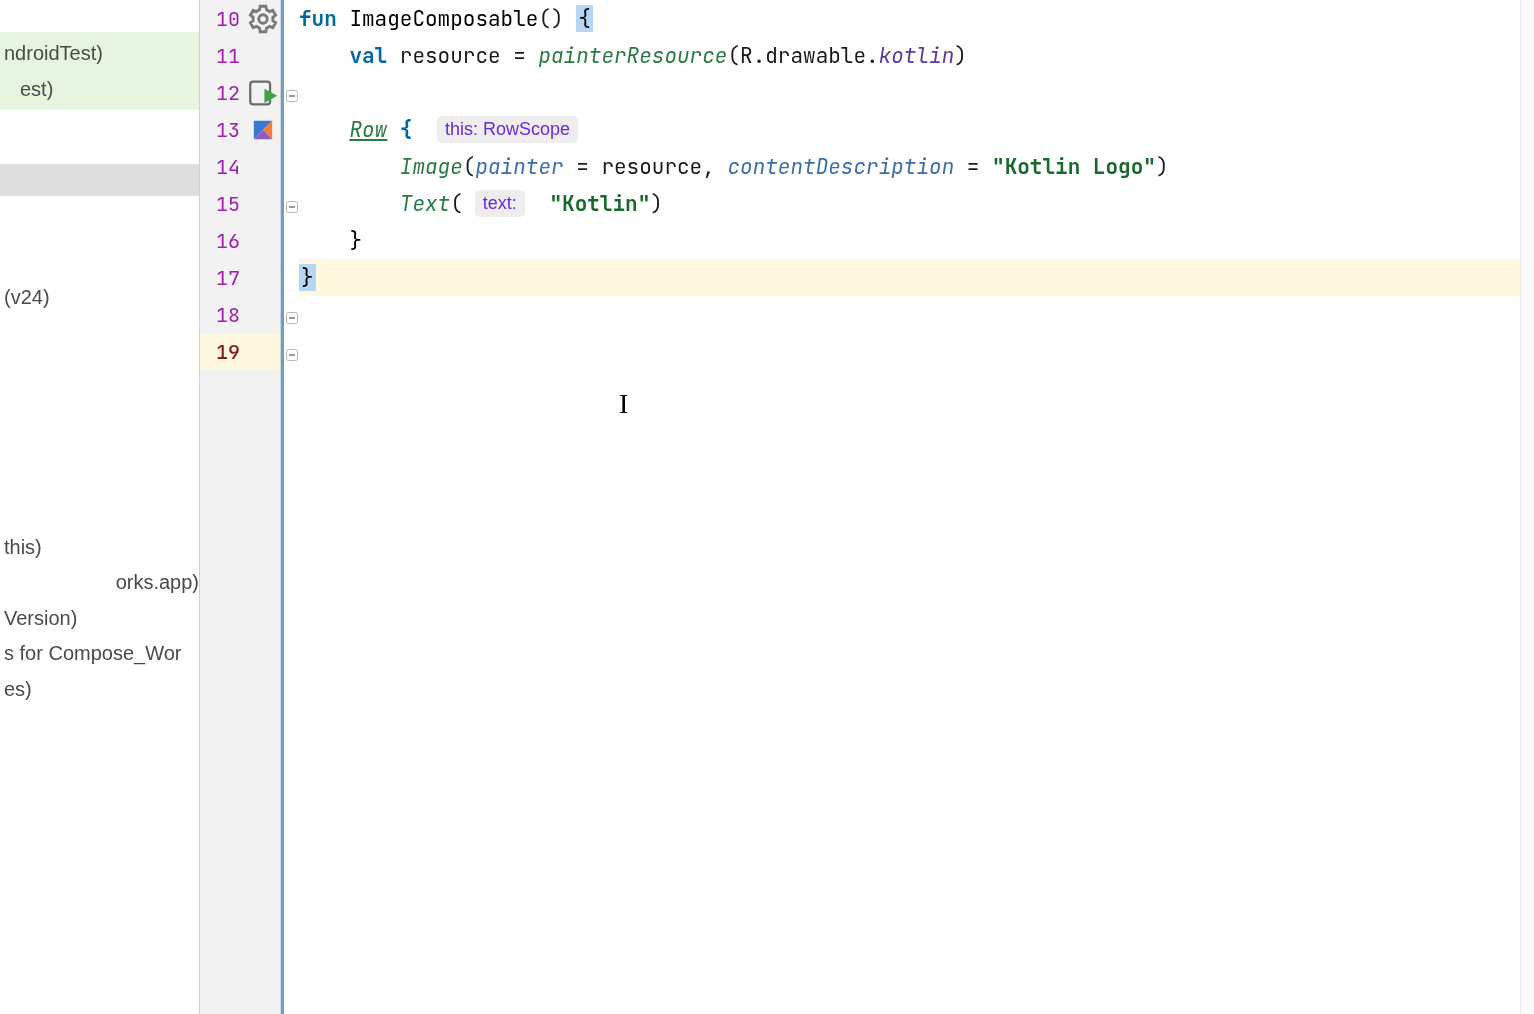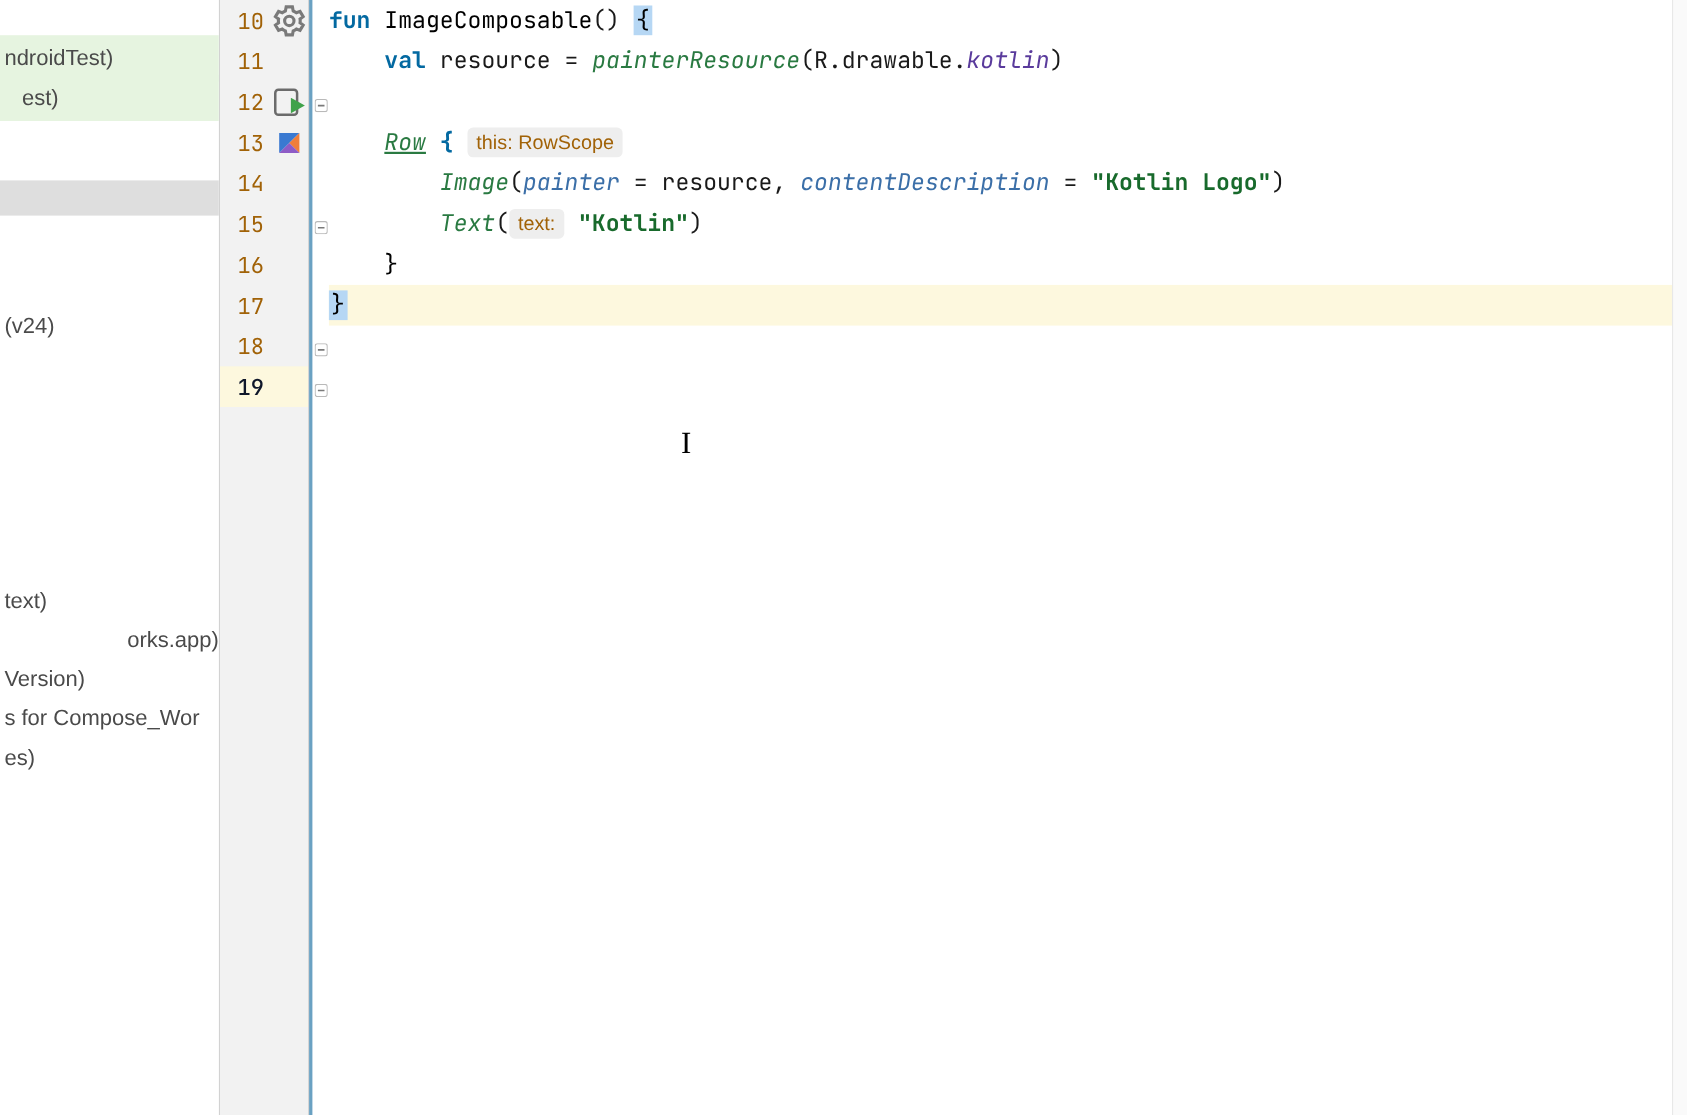--- a/index.html
+++ b/index.html
@@ -7,22 +7,22 @@
   .root { display:flex; width:100%; height:100%; }
   
   .project-panel { width:200px; height:100%; border-right:1px solid #d2d2d2; background:#fff; position:relative; font-family:-apple-system,BlinkMacSystemFont,"Segoe UI",sans-serif; font-size:20px; color:#4a4a4a; overflow:hidden; }
   .project-item { white-space:nowrap; padding:4px 0 4px 4px; line-height:1.7; }
   .proj-hl-green { background:#e6f4e0; }
   .proj-hl-grey  { background:#dedede; }
   
   .editor { flex:1; display:flex; height:100%; position:relative; }
   .gutter-col { display:flex; flex-direction:column; background:#f2f2f2; border-right:1px solid #d5d5d5; }
   .gutter-row { display:flex; align-items:center; height:37px; }
-  .gutter-num { width:46px; text-align:right; padding-right:6px; color:#a16207; font-size:20px; font-family:"JetBrains Mono","Menlo",monospace; }
-  .gutter-num.current { color:#0f172a; font-weight:500; }
+  .gutter-num { width:46px; text-align:right; padding-right:6px; color:#a21caf; font-size:20px; font-family:"JetBrains Mono","Menlo",monospace; }
+  .gutter-num.current { color:#7f1d1d; font-weight:500; }
   .gutter-icons { width:34px; display:flex; align-items:center; justify-content:center; position:relative; }
   .kotlin-icon { width:22px; height:22px; }
   .gutter-row.highlight { background:#fdf8de; }
   
   .fold-strip { width:18px; background:#fff; border-right:none; position:relative; border-left:3px solid #6aa1c2; }
   .fold-strip .fold-mark { position:absolute; left:2px; width:12px; height:12px; }
   .fold-mark svg { width:12px; height:12px; }
   
   .code-col { flex:1; position:relative; font-family:"JetBrains Mono","Menlo","Consolas",monospace; font-size:21px; }
   .code-line { height:37px; display:flex; align-items:center; white-space:pre; }
@@ -34,37 +34,37 @@
   .tk-fn     { color:#000; }
   .tk-call   { color:#2a7a42; font-style:italic; }
   .tk-call-u { color:#2a7a42; font-style:italic; text-decoration:underline; }
   .tk-param  { color:#3b6fa8; font-style:italic; }
   .tk-str    { color:#186a2c; font-weight:600; }
   .tk-plain  { color:#1a1a1a; }
   .tk-ident  { color:#5a3b9c; font-style:italic; }
   .tk-brace-sel { background:#b6d7f4; color:#000; padding:0 2px; }
   .tk-brace     { color:#000; }
   
-  .hint { background:#eeeeee; color:#a16207; border-radius:5px; padding:3px 8px; font-size:18px; font-style:normal; font-family:-apple-system,BlinkMacSystemFont,"Segoe UI",sans-serif; margin:0 0; display:inline-block; }
+  .hint { background:#eeeeee; color:#6d28d9; border-radius:5px; padding:3px 8px; font-size:18px; font-style:normal; font-family:-apple-system,BlinkMacSystemFont,"Segoe UI",sans-serif; margin:0 12px; display:inline-block; }
   .caret-i { position:absolute; font-family:serif; font-size:28px; color:#000; pointer-events:none; }
   
   .right-scroll { width:14px; background:#fafafa; border-left:1px solid #e8e8e8; }
 </style>
 </head>
 <body>
 
 <div class="root">
 
   <div class="project-panel">
     <div id="projlist">
         <div class="project-item proj-hl-green" style="position: absolute; left: 0px; right: 0px; top: 32px;">ndroidTest)</div>
         <div class="project-item proj-hl-green" style="position: absolute; left: 0px; right: 0px; top: 68px; padding-left: 20px;">est)</div>
         <div class="project-item proj-hl-grey" style="position: absolute; left: 0px; right: 0px; top: 164px; height: 32px;"></div>
         <div class="project-item" style="position: absolute; left: 0px; right: 0px; top: 276px;">(v24)</div>
-        <div class="project-item" style="position: absolute; left: 0px; right: 0px; top: 526px;">text)</div>
+        <div class="project-item" style="position: absolute; left: 0px; right: 0px; top: 526px;">this)</div>
         <div class="project-item" style="position: absolute; left: 0px; right: 0px; top: 561px; text-align: right;">orks.app)</div>
         <div class="project-item" style="position: absolute; left: 0px; right: 0px; top: 597px;"> Version)</div>
         <div class="project-item" style="position: absolute; left: 0px; right: 0px; top: 632px;">s for Compose_Wor</div>
         <div class="project-item" style="position: absolute; left: 0px; right: 0px; top: 668px;">es)</div>
       </div>
   </div>
 
   <div class="editor">
     <div class="gutter-col" id="gutter">
         <div class="gutter-row">

